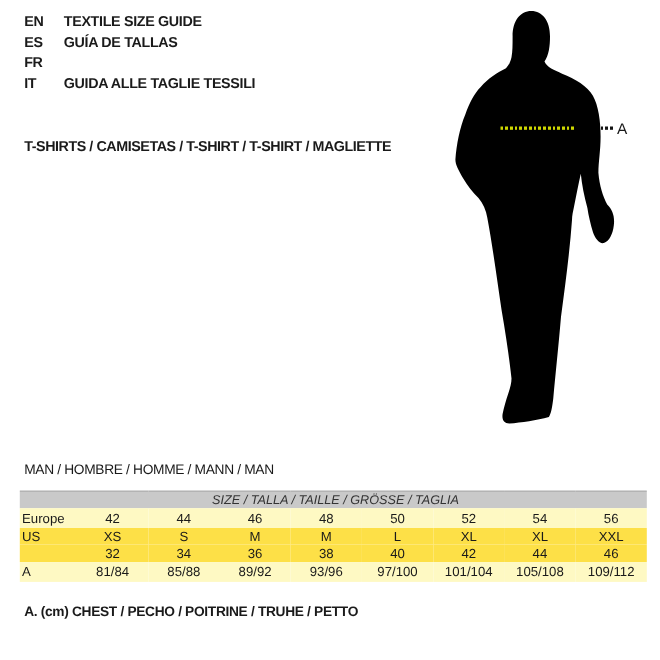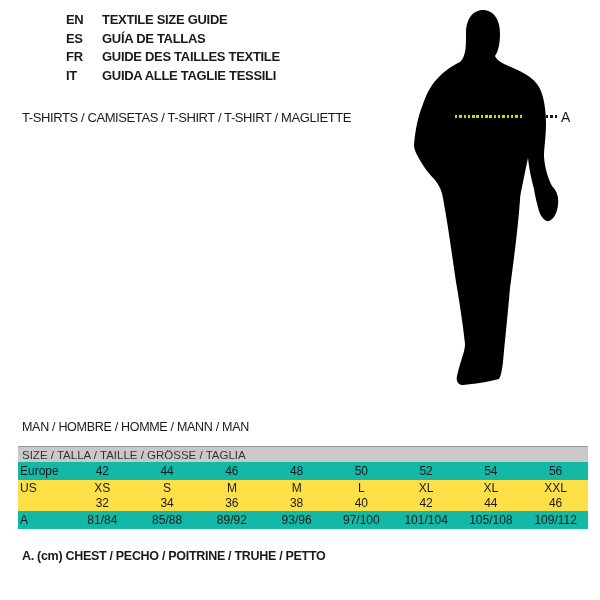--- a/index.html
+++ b/index.html
@@ -2,26 +2,26 @@
 <html><head>
 <meta charset="utf-8">
 <style>
   html,body { margin:0; padding:0; background:#ffffff; }
   .canvas {
     position:relative; width:600px; height:600px; background:#ffffff;
     font-family:"Liberation Sans", sans-serif; color:#1a1a1a; overflow:hidden;
   }
 
   
-  .lang-list { position:absolute; left:22px; top:11px;margin-left:44px; }
+  .lang-list { position:absolute; left:22px; top:11px; }
   .lang-row { display:flex; line-height:18.5px; font-size:13px; font-weight:bold; letter-spacing:-0.3px; }
   .lang-code { width:36px; flex:0 0 36px; }
 
   
-  .categories { position:absolute; left:22px; top:108px; font-size:13px; font-weight:normal; letter-spacing:-0.4px; line-height:19.5px; }
+  .categories { position:absolute; left:22px; top:123px; font-size:13px; font-weight:bold; letter-spacing:-0.4px; line-height:19.5px; }
 
   
   .silhouette { position:absolute; left:400px; top:0px; width:200px; height:400px; }
 
   
   .dash-yellow {
     position:absolute; left:455px; top:115px; width:68px; height:3px;
     background:repeating-linear-gradient(90deg,#ccd600 0 2.5px,transparent 2.5px 4.3px);
   }
   .dash-black {
@@ -31,25 +31,25 @@
   .measure-label { position:absolute; left:561px; top:109px; font-size:14px; font-weight:400; }
 
   
   .section-title { position:absolute; left:22px; top:420px; font-size:12.5px; font-weight:normal; letter-spacing:-0.3px; }
 
   
   .size-table { position:absolute; left:18px; top:446px; width:570px; border-collapse:collapse; table-layout:fixed; font-size:12px; }
   .size-table td { padding:0; white-space:nowrap; }
   .size-table .hdr td {
     background:#c9c9c9; border-top:1px solid #9a9a9a; height:15px;
-    font-size:11.5px; color:#333; padding-left:4px; text-align:left;
+    font-size:11.5px; color:#333; padding-left:4px; text-align:center;font-style:italic;
   }
   .size-table .label-cell { text-align:left; padding-left:2px; }
   .size-table .val-cell { text-align:center; }
-  .row-white td { background:#14b8a6; }
+  .row-white td { background:#fef9c3; }
   .row-gray td { background:#fde047; }
   .r-europe td { height:18px; }
   .r-us td { height:15px; }
   .r-blank td { height:16px; }
   .r-a td { height:18px; }
 
   
   .footnote { position:absolute; left:22px; top:549px; font-size:12.5px; font-weight:bold; letter-spacing:-0.3px; }
 </style>
 </head>
@@ -61,21 +61,20 @@
     <div class="lang-row">
       <span class="lang-code">EN</span>
       <span class="lang-label">TEXTILE SIZE GUIDE</span>
     </div>
     <div class="lang-row">
       <span class="lang-code">ES</span>
       <span class="lang-label">GUÍA DE TALLAS</span>
     </div>
     <div class="lang-row">
       <span class="lang-code">FR</span>
-      <span class="lang-label">GUIDE DES TAILLES TEXTILE</span>
     </div>
     <div class="lang-row">
       <span class="lang-code">IT</span>
       <span class="lang-label">GUIDA ALLE TAGLIE TESSILI</span>
     </div>
   </div>
 
   <div class="categories">
     <div>T-SHIRTS / CAMISETAS / T-SHIRT / T-SHIRT / MAGLIETTE</div>
   </div>

